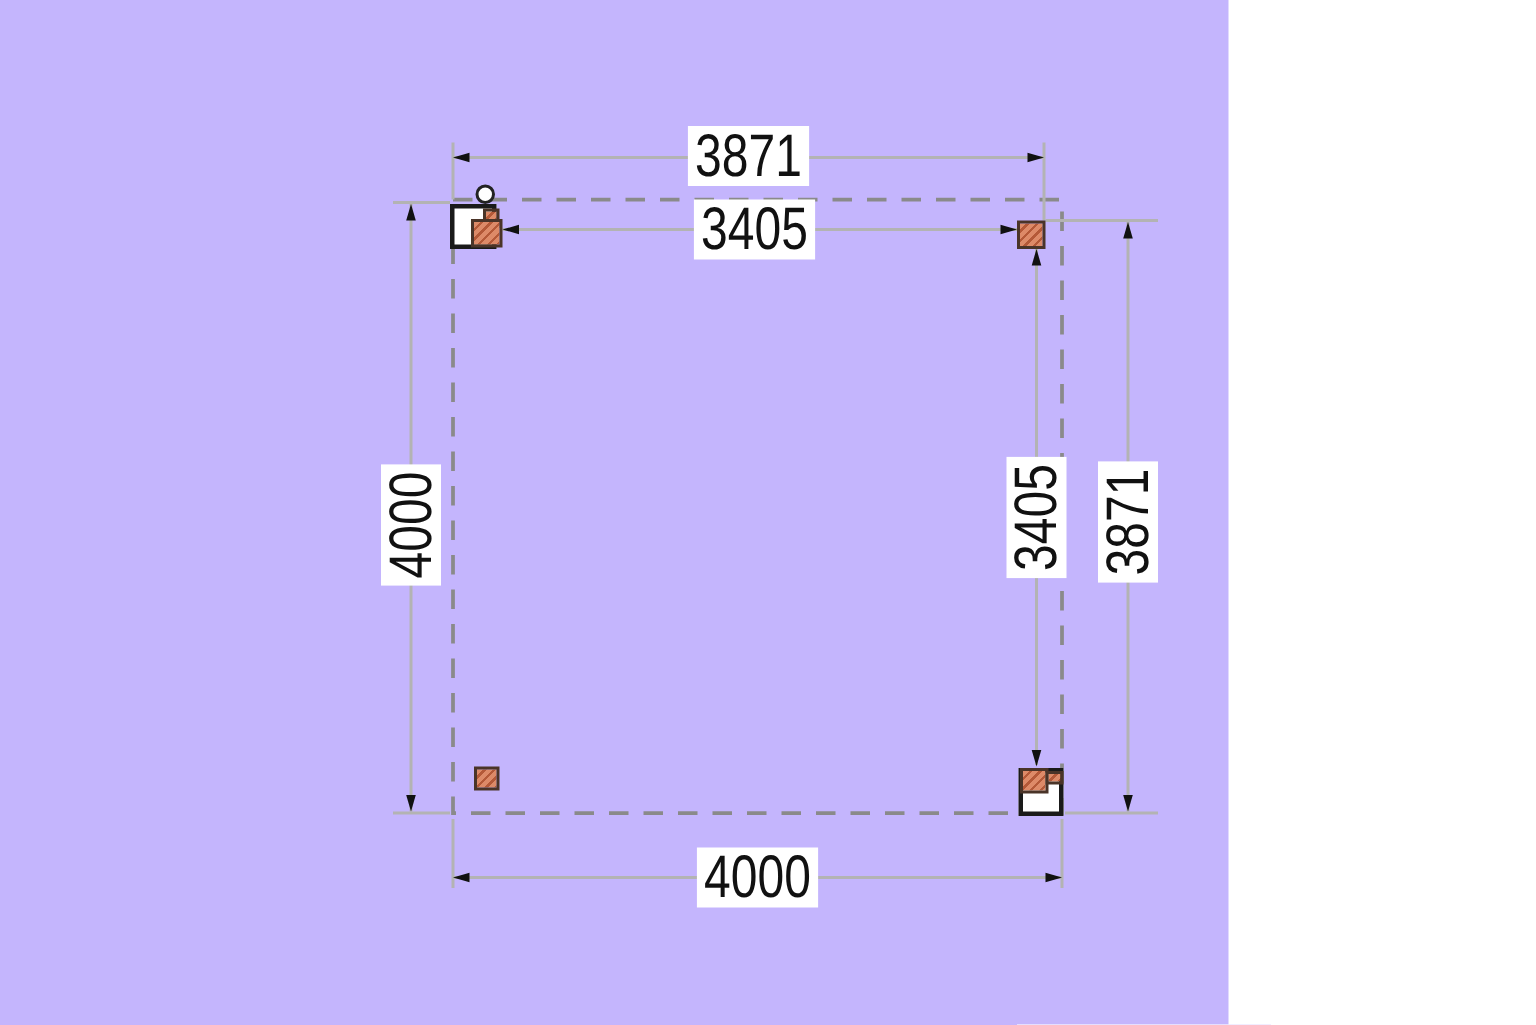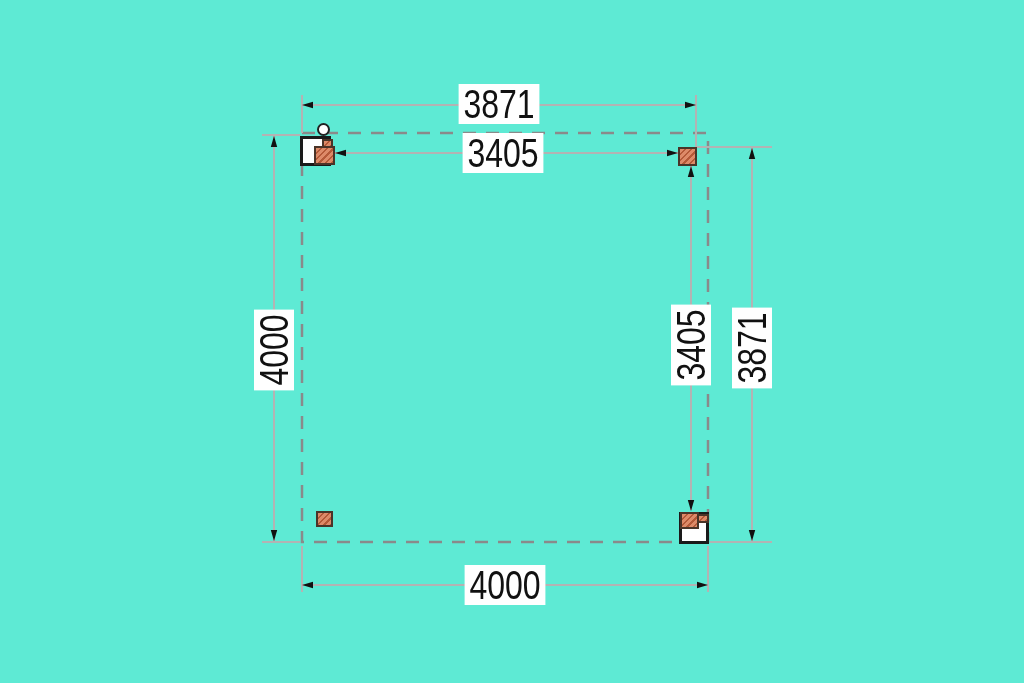--- a/index.html
+++ b/index.html
@@ -2,23 +2,23 @@
 <html><head>
 <meta charset="utf-8">
 <style>
   html, body {
     margin: 0;
     padding: 0;
     background: #ffffff;
   }
   .canvas {
     position: relative;
-    width: 1024px;
+    width: 819px;
     height: 683px;
-    background: #5eead4;
+    background: #c4b5fd;
     overflow: hidden;
     font-family: "Liberation Sans", sans-serif;
   }
   .canvas svg {
     position: absolute;
     left: 0;
     top: 0;
   }
   
   .frame {

